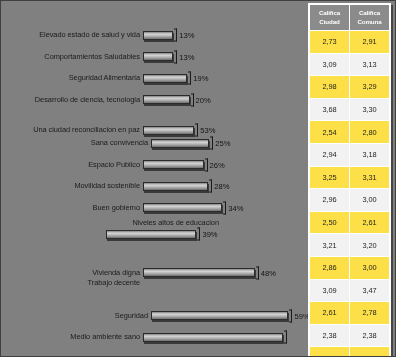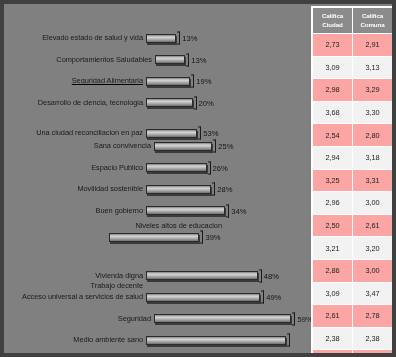--- a/index.html
+++ b/index.html
@@ -5,21 +5,21 @@
   html, body {
     margin: 0;
     padding: 0;
     background: #ffffff;
   }
   #root {
     position: relative;
     width: 396px;
     height: 357px;
     box-sizing: border-box;
-    border: 4px solid #404040;
+    border: 1px solid #404040;
     background: #808080;
     overflow: hidden;
     font-family: "Liberation Sans", sans-serif;
   }
 
   
   #chart-area {
     position: absolute;
     left: 0;
     top: 0;
@@ -118,46 +118,46 @@
   #side-table td {
     font-size: 7.4px;
     color: #1e1e1e;
     text-align: center;
     height: 21.6px;
     border: 1px solid #ffffff;
     padding: 0;
     vertical-align: middle;
     letter-spacing: -0.1px;
   }
-  #side-table tr.alt td { background: #fca5a5; }
+  #side-table tr.alt td { background: #fde047; }
   #side-table tr.plain td { background: #f2f2f2; }
 </style>
 </head>
 <body>
 
 <div id="root">
 
   <div id="chart-area">
       <div class="bar-row" style="top: 23px;">
         <div class="bar-label">Elevado estado de salud y vida</div>
         <div class="bar-wrap">
           <div class="bar" style="width: 30.29px;"></div>
           <div class="bar-cap" style="left: 31.29px;"></div>
           <div class="bar-value" style="left: 36.29px;">13%</div>
         </div>
       </div>
-      <div class="bar-row" style="top: 44.6px; margin-left: 9px;">
+      <div class="bar-row" style="top: 44.6px;">
         <div class="bar-label">Comportamientos Saludables</div>
         <div class="bar-wrap">
           <div class="bar" style="width: 30.29px;"></div>
           <div class="bar-cap" style="left: 31.29px;"></div>
           <div class="bar-value" style="left: 36.29px;">13%</div>
         </div>
       </div>
-      <div class="bar-row" style="top: 66.2px; text-decoration: underline;">
+      <div class="bar-row" style="top: 66.2px;">
         <div class="bar-label">Seguridad Alimentaria</div>
         <div class="bar-wrap">
           <div class="bar" style="width: 44.27px;"></div>
           <div class="bar-cap" style="left: 45.27px;"></div>
           <div class="bar-value" style="left: 50.27px; text-align: center;">19%</div>
         </div>
       </div>
       <div class="bar-row" style="top: 87.8px;">
         <div class="bar-label">Desarrollo de ciencia, tecnologia</div>
         <div class="bar-wrap">
@@ -216,28 +216,20 @@
       </div>
       <div class="bar-row" style="top: 239px; margin-top: 32px;">
         <div class="bar-label">Trabajo decente</div>
       </div>
       <div class="bar-row" style="top: 260.6px;">
         <div class="bar-label">Vivienda digna</div>
         <div class="bar-wrap">
           <div class="bar" style="width: 111.84px;"></div>
           <div class="bar-cap" style="left: 112.84px;"></div>
           <div class="bar-value" style="left: 117.84px;">48%</div>
-        </div>
-      </div>
-      <div class="bar-row" style="top: 282.2px;">
-        <div class="bar-label">Acceso universal a servicios de salud</div>
-        <div class="bar-wrap">
-          <div class="bar" style="width: 114.17px;"></div>
-          <div class="bar-cap" style="left: 115.17px;"></div>
-          <div class="bar-value" style="left: 120.17px;">49%</div>
         </div>
       </div>
       <div class="bar-row" style="top: 303.8px; padding-left: 8px;">
         <div class="bar-label">Seguridad</div>
         <div class="bar-wrap">
           <div class="bar" style="width: 137.47px;"></div>
           <div class="bar-cap" style="left: 138.47px;"></div>
           <div class="bar-value" style="left: 143.47px;">59%</div>
         </div>
       </div>

